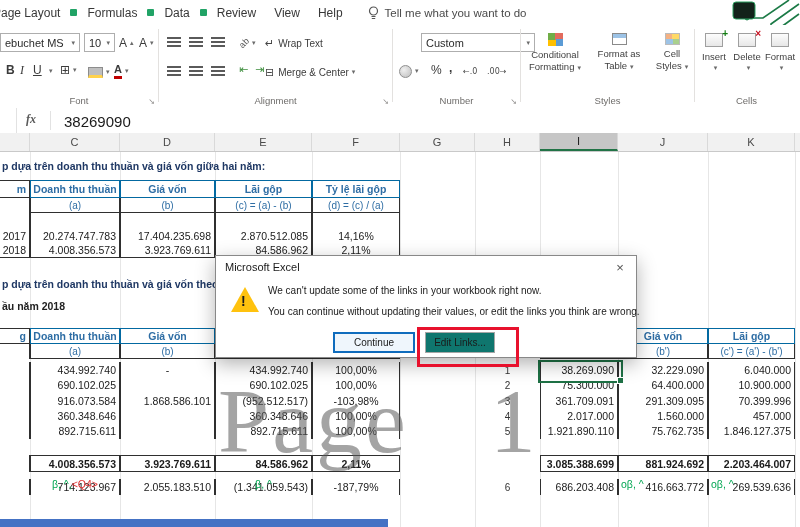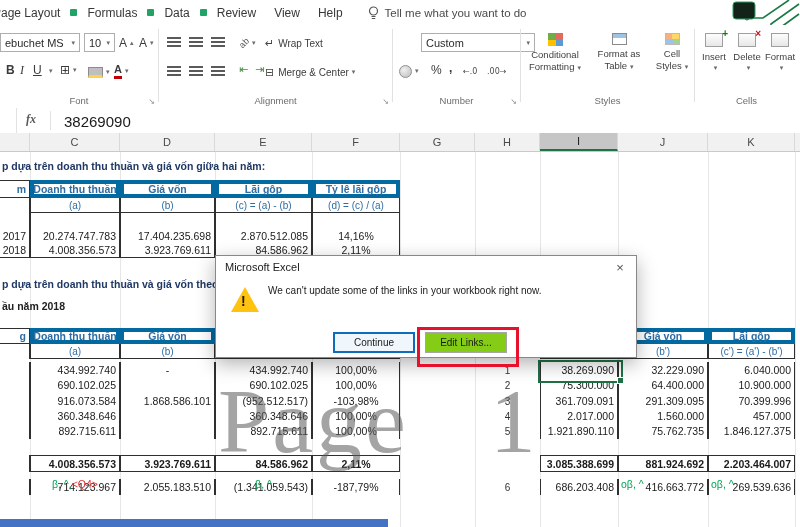--- a/index.html
+++ b/index.html
@@ -74,21 +74,21 @@
   .cJ{left:618px;width:90px;}
   .cK{left:708px;width:87px;}
   .num{justify-content:flex-end;}
   .ctr{justify-content:center;}
   .hdr{color:#2e6da4;font-weight:700;}
   .fml{color:#2e6da4;font-size:10px;}
   .rown{color:#333;font-size:10px;}
   .tot{font-weight:700;}
   .grn{color:#00a651;}
   .redtx{color:#e03131;}
-  .ba{border:4px solid #0369a1;}
+  .ba{border:1px solid #0369a1;}
   .bs{border-left:1px solid #2f2f2f;border-right:1px solid #2f2f2f;}
   .brr{border-right:1px solid #2f2f2f;}
   .bt1{border-top:1px solid #2f2f2f;}
   .bb1{border-bottom:1px solid #2f2f2f;}
   .free{position:absolute;left:2px;top:0;font-size:10.5px;white-space:nowrap;}
   .title{color:#1f3864;font-weight:700;}
   .sub{color:#222;font-weight:700;}
   .sel-box{position:absolute;left:538px;top:208px;width:81px;height:19px;border:2px solid #1e7145;z-index:3;}
   .sel-box::after{content:"";position:absolute;right:-3px;bottom:-3px;width:5px;height:5px;background:#1e7145;border:1px solid #fff;}
 
@@ -106,21 +106,21 @@
 
   .dialog{position:absolute;left:215px;top:255px;width:422px;height:103px;background:#fff;border:1px solid #888;box-shadow:0 6px 18px rgba(0,0,0,.3);z-index:20;box-sizing:border-box;}
   .dlg-title{position:absolute;top:0;left:0;right:0;height:22px;display:flex;align-items:center;padding-left:9px;font-size:11px;color:#1a1a1a;}
   .dlg-close{position:absolute;top:0;right:0;width:32px;height:22px;display:flex;align-items:center;justify-content:center;font-size:13px;color:#555;}
   .tri{position:absolute;left:15px;top:31px;width:0;height:0;border-left:14px solid transparent;border-right:14px solid transparent;border-bottom:25px solid #ffc20e;}
   .tri::after{content:"!";position:absolute;left:-4px;top:6px;font-weight:700;font-size:14px;color:#1a1a1a;}
   .dlg-msg1{position:absolute;left:52px;top:29px;font-size:10px;color:#1a1a1a;white-space:nowrap;}
   .dlg-msg2{position:absolute;left:52px;top:50px;font-size:10px;color:#1a1a1a;white-space:nowrap;}
   .dlg-btn{position:absolute;top:76px;height:21px;display:flex;align-items:center;justify-content:center;font-size:10px;color:#1a1a1a;box-sizing:border-box;}
   .btn-continue{left:117px;width:82px;background:#eff6fc;border:2px solid #0f6cbd;}
-  .btn-edit{left:209px;width:82px;background:#84cc16;border:1px solid #a6a6a6;}
+  .btn-edit{left:209px;width:70px;background:#0f766e;border:1px solid #a6a6a6;}
   .red-box{position:absolute;left:417px;top:327px;width:96px;height:34px;border:3px solid #e8112d;z-index:30;pointer-events:none;}
 </style>
 </head>
 <body>
 
 <div class="screen">
 
   <div class="tabs">
     <div class="tab first">Page Layout</div>
     <span class="tabmark"></span>
@@ -474,19 +474,20 @@
 
   <div class="watermark">Page 1</div>
 
   <div class="bluestrip"></div>
 
   <div class="dialog">
     <div class="dlg-title">Microsoft Excel</div>
     <div class="dlg-close">×</div>
     <div class="tri"></div>
     <div class="dlg-msg1">We can't update some of the links in your workbook right now.</div>
+    <div class="dlg-msg2">You can continue without updating their values, or edit the links you think are wrong.</div>
     <div class="dlg-btn btn-continue">Continue</div>
     <div class="dlg-btn btn-edit">Edit Links...</div>
   </div>
 
   <div class="red-box"></div>
 
 </div>
 
 </body></html>

